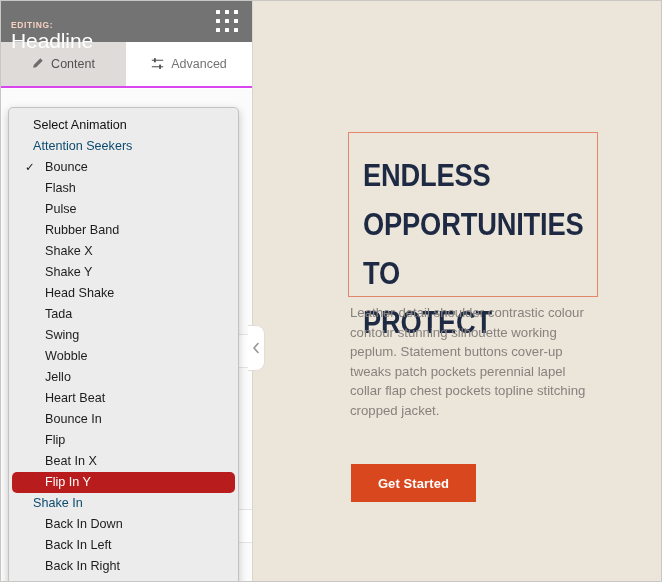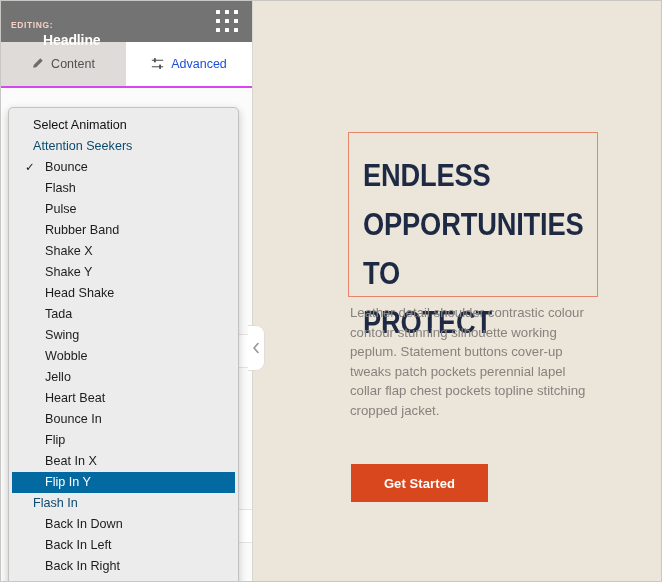--- a/index.html
+++ b/index.html
@@ -27,26 +27,25 @@
   }
   #editing-label {
     font-size: 8.5px;
     letter-spacing: .6px;
     color: #f6cfc2;
     font-weight: bold;
     line-height: 12px;
     padding-top: 3px;
   }
   #editing-title {
-    font-size: 14px;
-    font-weight: bold;
+    font-size: 21px;
+    font-weight: normal;
     color: #ffffff;
     line-height: 19px;
     letter-spacing: -.1px;
-    margin-left: 32px;
   }
   #drag-handle {
     position: absolute;
     right: 12px; top: 8px;
     width: 26px; height: 26px;
     display: grid;
     grid-template-columns: repeat(3, 4px);
     grid-template-rows: repeat(3, 4px);
     gap: 5px;
     align-content: center; justify-content: center;
@@ -63,21 +62,21 @@
     background: #ffffff;
     border-bottom: 2px solid #d946ef;
   }
   .tab {
     flex: 1;
     display: flex;
     align-items: center;
     justify-content: center;
     gap: 7px;
     font-size: 12.5px;
-    color: #1d4ed8;
+    color: #737373;
     cursor: pointer;
     border-bottom: 1px solid transparent;
   }
   .tab.active {
     background: #dedbd9;
     color: #555050;
   }
   .tab-icon { display: flex; align-items: center; }
 
   
@@ -126,24 +125,24 @@
     font-weight: normal;
     color: #111;
     padding-left: 24px;
     height: 22px; line-height: 22px;
   }
   .dd-item.group {
     color: #0c4a6e;
     padding-left: 24px;
   }
   .dd-item.selected {
-    background: #0369a1;
+    background: #b91c1c;
     color: #ffffff;
     margin: 0 3px;
-    border-radius: 0;
+    border-radius: 5px;
     padding-left: 33px;
   }
   .dd-check {
     position: absolute;
     left: 16px; top: 0;
     font-size: 11.5px;
     color: #1c1c1c;
   }
 
   
@@ -191,21 +190,21 @@
     position: absolute;
     left: 97px; top: 303px;
     width: 238px;
     font-size: 13.2px;
     line-height: 19.6px;
     color: #86827e;
   }
   #get-started-button {
     position: absolute;
     left: 98px; top: 464px;
-    width: 137px; height: 38px;
+    width: 125px; height: 38px;
     background: #d9471f;
     color: #ffffff;
     font-size: 13px;
     font-weight: bold;
     border: none;
     cursor: pointer;
     font-family: "Liberation Sans", sans-serif;
     letter-spacing: .1px;
   }
 
@@ -282,21 +281,21 @@
       <div class="dd-item"><span>Head Shake</span></div>
       <div class="dd-item"><span>Tada</span></div>
       <div class="dd-item"><span>Swing</span></div>
       <div class="dd-item"><span>Wobble</span></div>
       <div class="dd-item"><span>Jello</span></div>
       <div class="dd-item"><span>Heart Beat</span></div>
       <div class="dd-item"><span>Bounce In</span></div>
       <div class="dd-item"><span>Flip</span></div>
       <div class="dd-item"><span>Beat In X</span></div>
       <div class="dd-item selected"><span>Flip In Y</span></div>
-      <div class="dd-item group"><span>Flash In</span></div>
+      <div class="dd-item group"><span>Shake In</span></div>
       <div class="dd-item"><span>Back In Down</span></div>
       <div class="dd-item"><span>Back In Left</span></div>
       <div class="dd-item"><span>Back In Right</span></div>
     </div>
 </div>
 
 <div id="collapse-handle">
   <span>
     <svg width="8" height="12" viewBox="0 0 8 12">
       <path d="M6 1.5L2 6l4 4.5" stroke="#9a9691" stroke-width="1.6" fill="none" stroke-linecap="round" stroke-linejoin="round"></path>

